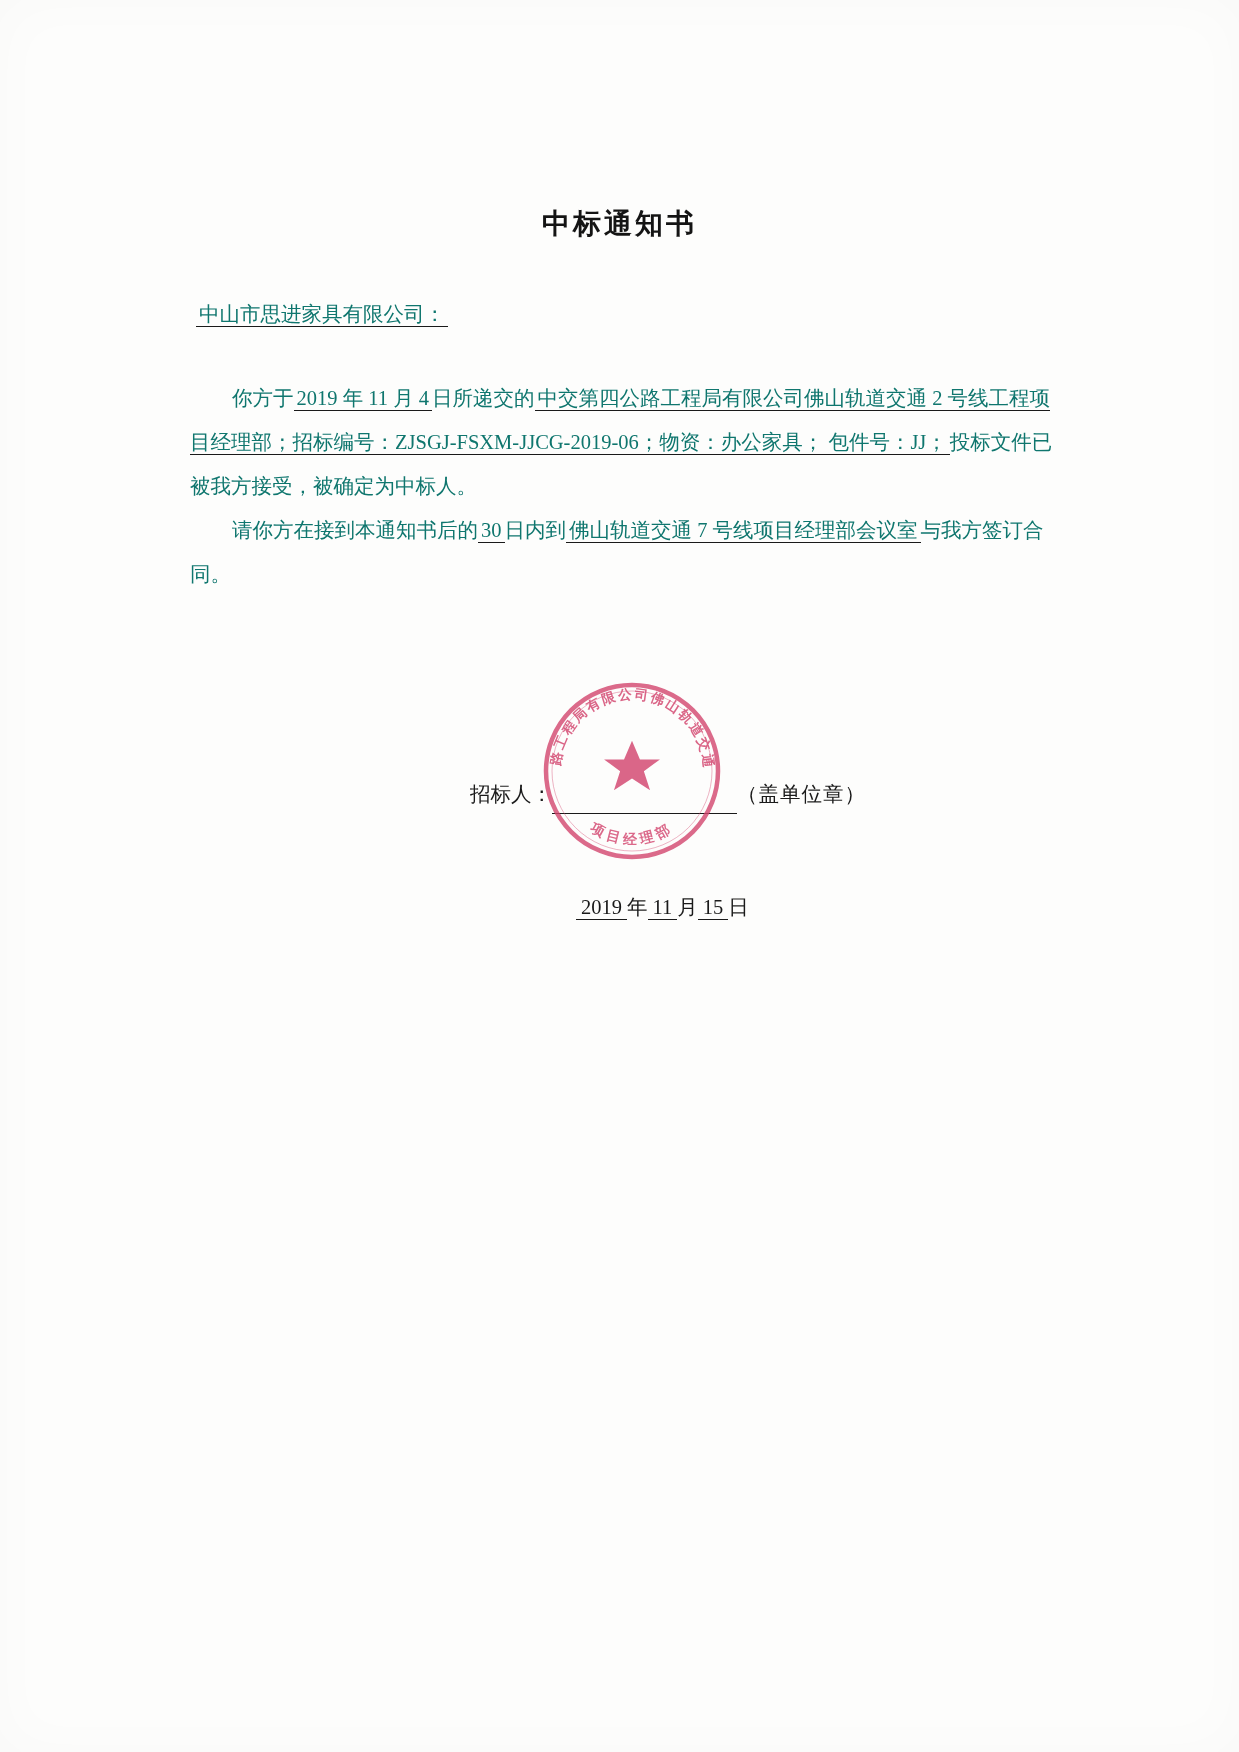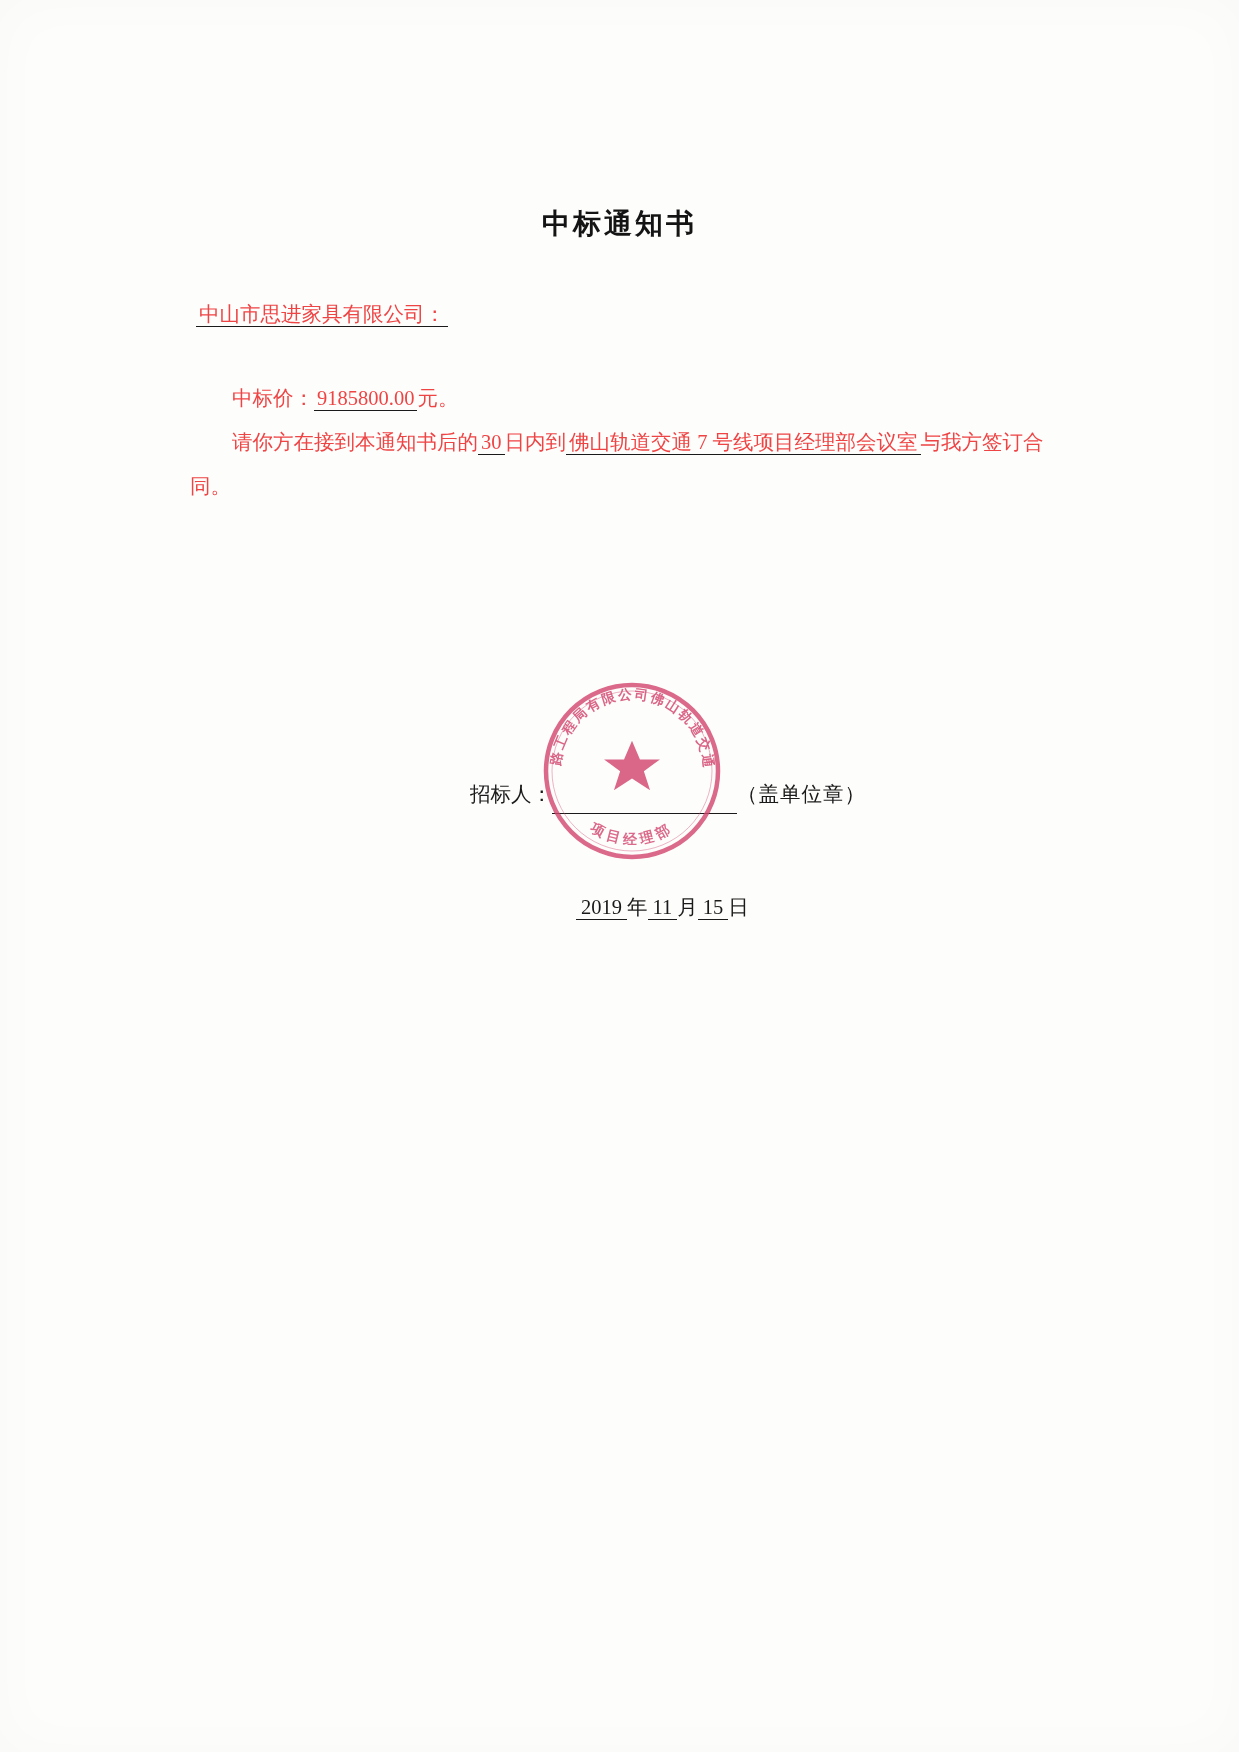--- a/index.html
+++ b/index.html
@@ -45,21 +45,21 @@
     color: #141414;
   }
 
   .body-block {
     position: absolute;
     left: 190px;
     top: 292px;
     width: 880px;
     font-size: 20.5px;
     line-height: 44px;
-    color: #ef4444;
+    color: #0f766e;
   }
 
   .addressee {
     margin: 0 0 40px 0;
     text-indent: 0;
     padding-left: 6px;
   }
 
   p.para {
     margin: 0;
@@ -122,24 +122,24 @@
 <div class="page">
 
   <div class="doc-title">中标通知书</div>
 
   <div class="body-block">
 
     <div class="addressee">
       <span class="u-long">中山市思进家具有限公司：</span>
     </div>
 
+    <p class="para">
+      <span>你方于</span><span class="u">2019 年 11 月 4</span><span>日所递交的</span><span class="u-long">中交第四公路工程局有限公司佛山轨道交通 2 号线工程项目经理部；招标编号：ZJSGJ-FSXM-JJCG-2019-06；物资：办公家具； 包件号：JJ；</span><span>投标文件已被我方接受，被确定为中标人。</span>
+    </p>
 
-    <p class="para">
-      <span>中标价：</span><span class="u">9185800.00</span><span>元。</span>
-    </p>
 
     <p class="para">
       <span>请你方在接到本通知书后的</span><span class="u">30</span><span>日内到</span><span class="u">佛山轨道交通 7 号线项目经理部会议室</span><span>与我方签订合同。</span>
     </p>
 
 
   </div>
 
   <div class="signature-area">
     <span>招标人：</span><span class="sig-line"></span><span class="seal-note">（盖单位章）</span>

